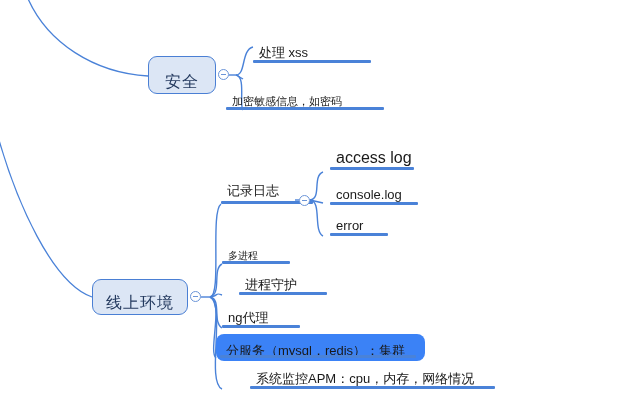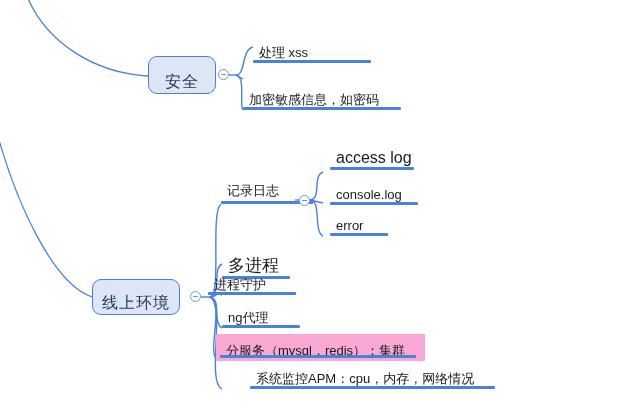--- a/index.html
+++ b/index.html
@@ -60,22 +60,22 @@
   }
   .topic .bar {
     position: absolute;
     left: 0;
     bottom: 0;
     height: 3px;
     background: #4a82d8;
     border-radius: 1px;
   }
   .topic.sel {
-    background: #f9a8d4;
-    border-radius: 1px;
+    background: #3b82f6;
+    border-radius: 8px;
     padding-left: 10px;
   }
 
   
   .toggle {
     position: absolute;
     width: 11px;
     height: 11px;
     box-sizing: border-box;
     border: 1.2px solid #6b95d8;
@@ -131,21 +131,21 @@
     <span>安全</span>
   </div>
   <div class="toggle" style="left:218px; top:69px;"></div>
 
   <div class="topic" style="left:253px; top:24px; width:60px; height:23px; font-size:13px;margin-top:16px;">
     <span class="txt">处理 xss</span>
     <span class="bar" style="width:118px;"></span>
   </div>
 
 
-  <div class="topic" style="left:243px; top:87px; width:148px; height:23px; font-size:13px;">
+  <div class="topic" style="left:226px; top:87px; width:148px; height:23px; font-size:11px;">
     <span class="txt">加密敏感信息，如密码</span>
     <span class="bar" style="width:158px;"></span>
   </div>
 
   <div class="topic" style="left:221px; top:181px; width:74px; height:23px; font-size:13px;align-items:center;">
     <span class="txt">记录日志</span>
     <span class="bar" style="width:92px;"></span>
   </div>
   <div class="toggle" style="left:299px; top:195px;"></div>
 
@@ -157,31 +157,31 @@
   <div class="topic" style="left:330px; top:213px; width:52px; height:23px; font-size:13px;">
     <span class="txt">error</span>
     <span class="bar" style="width:58px;"></span>
   </div>
 
   <div class="topic" style="left:330px; top:182px; width:82px; height:23px; font-size:13px;">
     <span class="txt">console.log</span>
     <span class="bar" style="width:88px;"></span>
   </div>
 
-  <div class="main-node" style="left:92px; top:279px; width:88px; height:36px;">
+  <div class="main-node" style="left:92px; top:279px; width:96px; height:36px;">
     <span>线上环境</span>
   </div>
   <div class="toggle" style="left:190px; top:291px;"></div>
 
-  <div class="topic" style="left:222px; top:256px; width:58px; height:23px; font-size:17px;">
+  <div class="topic" style="left:222px; top:241px; width:58px; height:23px; font-size:10px;">
     <span class="txt">多进程</span>
     <span class="bar" style="width:68px;"></span>
   </div>
 
-  <div class="topic" style="left:208px; top:272px; width:72px; height:23px; font-size:13px;">
+  <div class="topic" style="left:239px; top:272px; width:72px; height:23px; font-size:13px;">
     <span class="txt">进程守护</span>
     <span class="bar" style="width:88px;"></span>
   </div>
 
   <div class="topic" style="left:222px; top:305px; width:62px; height:23px; font-size:13px;">
     <span class="txt">ng代理</span>
     <span class="bar" style="width:78px;"></span>
   </div>
 
   <div class="topic sel" style="left:216px; top:334px; width:209px; height:27px; font-size:13px;">

